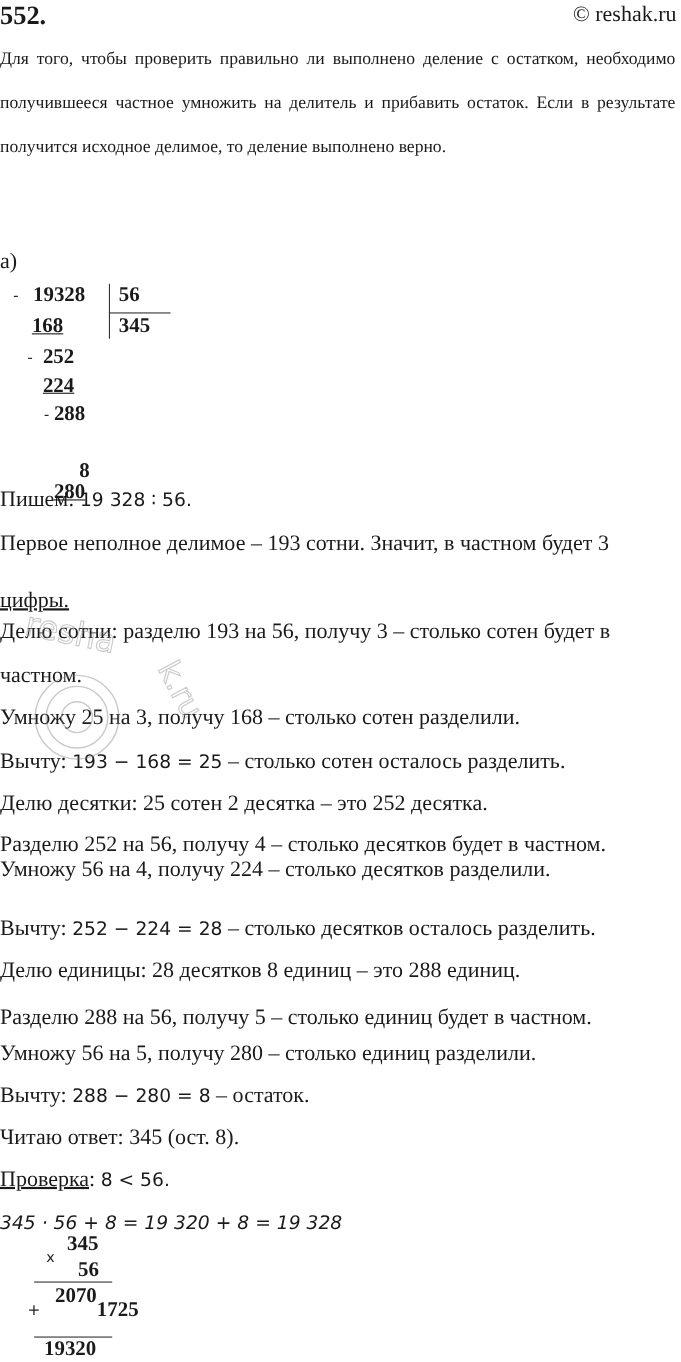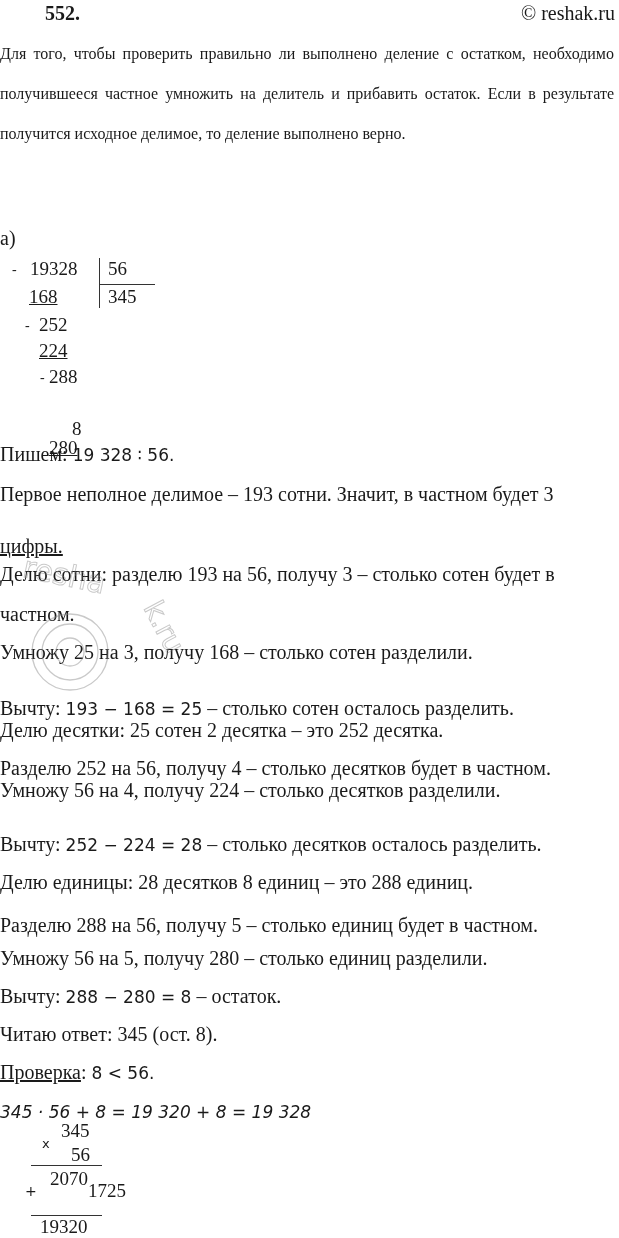--- a/index.html
+++ b/index.html
@@ -1,27 +1,27 @@
 <!DOCTYPE html>
 <html><head>
   <meta charset="utf-8">
   <style>
     html, body { margin: 0; padding: 0; background: #ffffff; }
     body {
       width: 619px; height: 1238px; position: relative; overflow: hidden;
       font-family: "Liberation Serif", serif; color: #1a1a1a;
     }
     .abs { position: absolute; white-space: nowrap; }
-    .header-num { left: 0; top: 2px; font-size: 20px; font-weight: bold; padding-left: 45px; }
+    .header-num { left: 0; top: 2px; font-size: 24px; font-weight: bold; }
     .header-copy { right: 4px; top: 2px; font-size: 20px; }
     .para { left: 0; font-size: 20px; line-height: 20px; }
     .intro { position: absolute; left: 0; top: 34px; width: 614px; font-size: 16px; line-height: 40px; text-align: justify; text-align-last: left; }
     .math { font-family: "DejaVu Sans", sans-serif; font-size: 17px; }
     .ul { text-decoration: underline; }
-    .num { font-size: 19px; }
+    .num { font-size: 19px; font-weight: bold; }
     .minus { font-size: 14px; }
     .hline { position: absolute; height: 1px; background: #333; }
     .vline { position: absolute; width: 1px; background: #333; }
     .watermark { position: absolute; left: 15px; top: 560px; width: 190px; height: 150px; pointer-events: none; opacity: 0.45; }
     .small-x { font-family: "DejaVu Sans", sans-serif; font-size: 13px; }
     .small-plus { font-family: "DejaVu Sans", sans-serif; font-size: 14px; }
   </style>
 </head>
 <body>
 
@@ -55,21 +55,21 @@
 
 <div class="abs para" style="top:444px;">
   <span>Пишем: </span>
   <span class="math">19 328 ∶ 56.</span>
 </div>
 <div class="abs para" style="top:484px;">Первое неполное делимое – 193 сотни. Значит, в частном будет 3</div>
 <div class="abs para" style="top:536px;text-decoration:underline;">цифры.</div>
 <div class="abs para" style="top:564px;">Делю сотни: разделю 193 на 56, получу 3 – столько сотен будет в</div>
 <div class="abs para" style="top:604px;">частном.</div>
 <div class="abs para" style="top:642px;">Умножу 25 на 3, получу 168 – столько сотен разделили.</div>
-<div class="abs para" style="top:698px;">
+<div class="abs para" style="top:682px;">
   <span>Вычту: </span>
   <span class="math">193 − 168 = 25</span><span> – столько сотен осталось разделить.</span>
 </div>
 <div class="abs para" style="top:720px;">Делю десятки: 25 сотен 2 десятка – это 252 десятка.</div>
 <div class="abs para" style="top:758px;">Разделю 252 на 56, получу 4 – столько десятков будет в частном.</div>
 <div class="abs para" style="top:780px;">Умножу 56 на 4, получу 224 – столько десятков разделили.</div>
 <div class="abs para" style="top:834px;">
   <span>Вычту: </span>
   <span class="math">252 − 224 = 28</span><span> – столько десятков осталось разделить.</span>
 </div>

